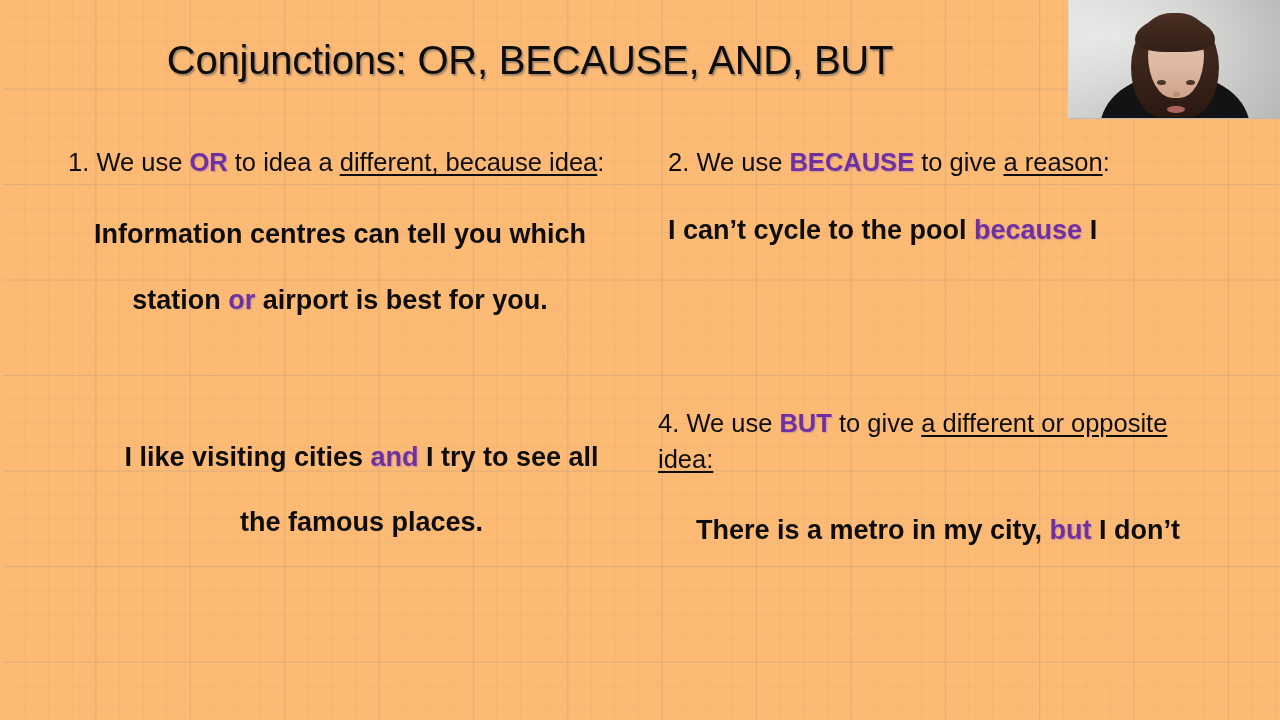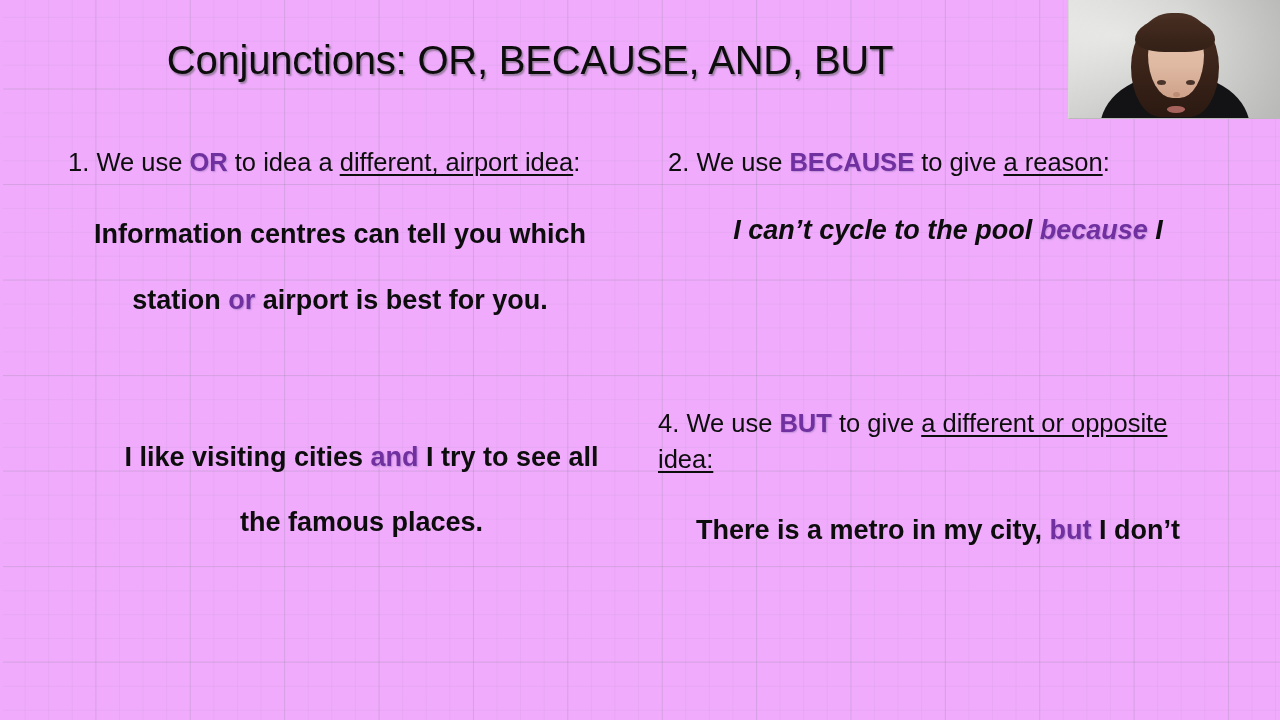--- a/index.html
+++ b/index.html
@@ -8,21 +8,21 @@
     width:1280px; height:720px;
     overflow:hidden;
     background:#ffffff;
     font-family:"Liberation Sans", sans-serif;
   }
 
   
   #slide {
     position:relative;
     width:1280px; height:720px;
-    background:#f0abfc;
+    background:#fdba74;
     overflow:hidden;
   }
 
   
   #grid-bg {
     position:absolute;
     left:3px; top:0; right:0; bottom:0;
     background-image:
       linear-gradient(to right,  rgba(120,125,135,0.16) 1px, transparent 1px),
       linear-gradient(to bottom, rgba(120,125,135,0.16) 1px, transparent 1px),
@@ -141,21 +141,21 @@
     color:#0d0d0d;
     line-height:1.43;
   }
   .example {
     font-size:27px;
     font-weight:bold;
     color:#0d0d0d;
     line-height:2.42;
   }
   .example.centered { text-align:center; }
-  .example.left     { text-align:center;font-style:italic; }
+  .example.left     { text-align:left; }
 
   .kw {
     color:#7030a0;
     font-weight:bold;
     text-shadow:1px 1px 1.4px rgba(150,120,185,0.55);
   }
   .u  { text-decoration:underline; text-underline-offset:2.5px; }
 
   
   #block-1 { left:68px;  top:144px; width:560px; }
@@ -186,21 +186,21 @@
       <div class="wc-eye" id="wc-eye-r"></div>
       <div id="wc-nose"></div>
       <div id="wc-mouth"></div>
     </div>
     <div id="wc-fringe"></div>
   </div>
 
   <div class="block" id="block-1">
     <div class="rule">
       <span>1.</span>
-      <span>We use </span><span class="kw">OR</span><span> to idea a </span><span class="u">different, airport idea</span><span>:</span>
+      <span>We use </span><span class="kw">OR</span><span> to idea a </span><span class="u">different, because idea</span><span>:</span>
     </div>
     <div class="example centered">
       <span>Information centres can tell you which</span><br>
       <span>station </span><span class="kw">or</span><span> airport is best for you.</span>
     </div>
   </div>
 
   <div class="block" id="block-2">
     <div class="rule">
       <span>2.</span>

